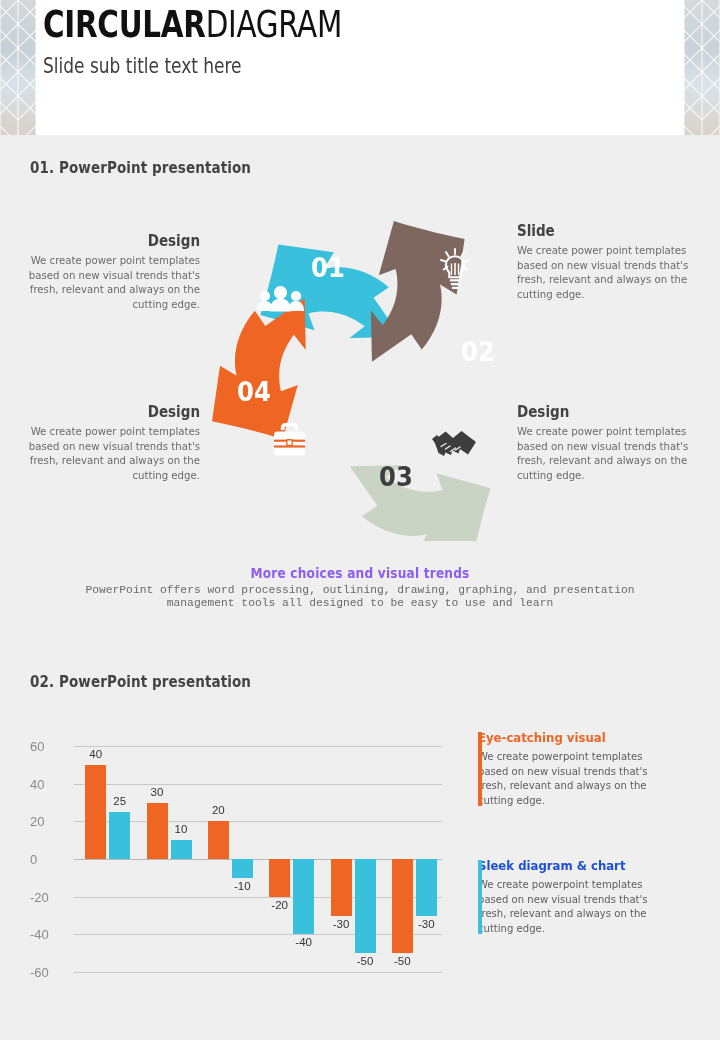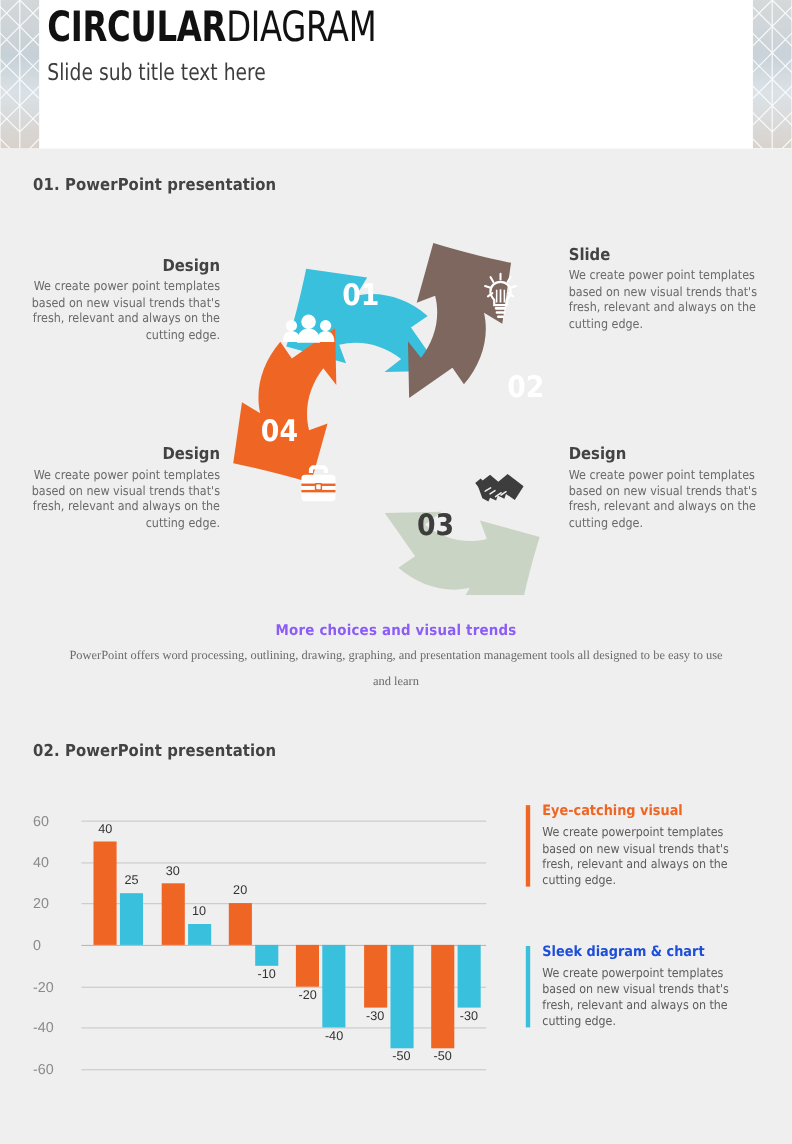--- a/index.html
+++ b/index.html
@@ -128,23 +128,23 @@
   }
   #caption .cap-title {
     font-family: "DejaVu Sans Condensed", "Liberation Sans Narrow", "Liberation Sans", sans-serif;
     font-weight: bold;
     font-size: 13.5px;
     color: #8b5cf6;
     margin-bottom: 3px;
     letter-spacing: 0.2px;
   }
   #caption .cap-body {
-    font-family: Liberation Serif, serif;
+    font-family: Liberation Mono, monospace;
     font-size: 11.3px;
-    line-height: 24px;
+    line-height: 13px;
     color: #6a6a6a;
   }
 
   
   #chart-area {
     position: absolute;
     left: 30px; top: 712px;
     width: 425px; height: 275px;
   }
   #legend {
@@ -203,21 +203,20 @@
     width: 40px;
     text-align: center;
     white-space: nowrap;
   }
 
   
   .info-panel {
     position: absolute;
     left: 478px;
     width: 196px;
-    padding-left: 15px;
   }
   .info-panel .accent-bar {
     position: absolute;
     left: 0; top: 2px;
     width: 4px;
     height: calc(100% - 4px);
   }
   .info-panel .info-title {
     font-family: "DejaVu Sans Condensed", "Liberation Sans Narrow", "Liberation Sans", sans-serif;
     font-weight: bold;

